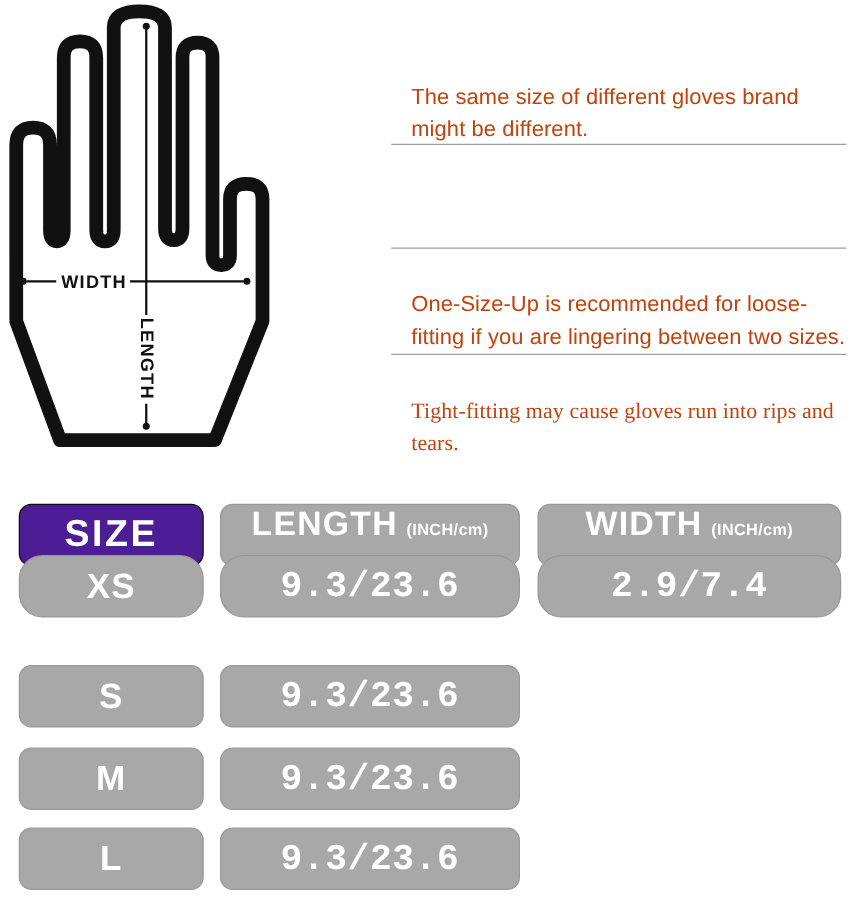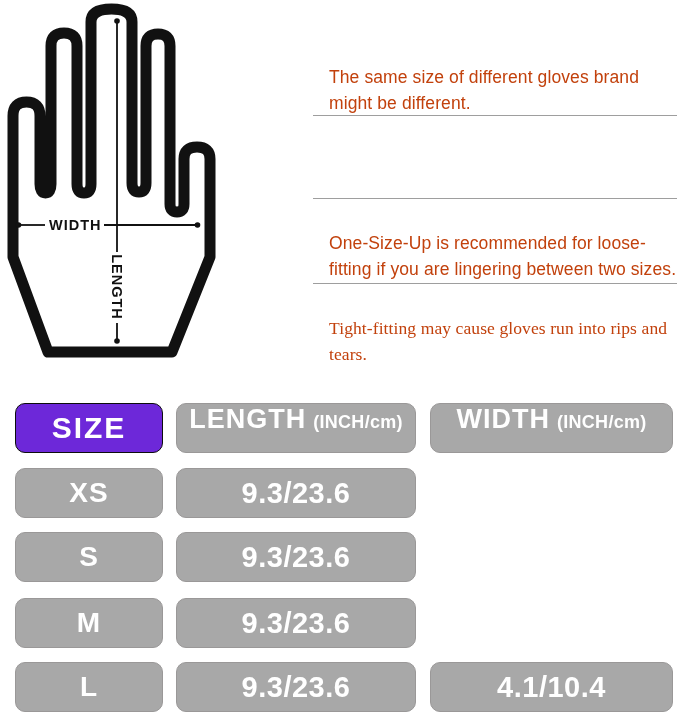--- a/index.html
+++ b/index.html
@@ -34,33 +34,33 @@
   .cell{
     position:absolute;height:50px;border-radius:10px;
     display:flex;align-items:center;justify-content:center;
     background:#a8a8a8;border:1px solid #9a9898;box-sizing:border-box;
     color:#ffffff;font-weight:bold;
   }
   .c1{left:15px;width:148px;}
   .c2{left:176px;width:240px;}
   .c3{left:430px;width:243px;}
   .r0{top:403px;}
-  .r1{top:468px;}
+  .r1{top:444px;border-radius:19px;}
   .r2{top:532px;}
   .r3{top:598px;}
   .r4{top:662px;}
   .head-size{
-    background:#6d28d9;border-color:#0d0d0d;
+    background:#4c1d95;border-color:#0d0d0d;
     font-size:30px;letter-spacing:2px;
   }
   .head{align-items:baseline;gap:7px;}
   .head .big{font-size:27px;letter-spacing:1px;}
-  .head .unit{font-size:18px;letter-spacing:.3px;}
+  .head .unit{font-size:13px;letter-spacing:.3px;}
   .row-label{font-size:28px;letter-spacing:1px;}
-  .row-num{font-size:29px;letter-spacing:.5px;}
+  .row-num{font-size:29px;letter-spacing:.5px;font-family:Liberation Mono, monospace;}
 </style>
 </head>
 <body>
 
 <div class="stage">
 
   <div class="diagram">
     <svg width="300" height="395" viewBox="0 0 300 395">
 
       <path d="M 48 352
@@ -111,24 +111,24 @@
     <span class="unit">(INCH/cm)</span>
   </div>
 
   <div class="cell c3 r0 head">
     <span class="big">WIDTH</span>
     <span class="unit">(INCH/cm)</span>
   </div>
 
   <div class="cell c1 r1 row-label">XS</div>
   <div class="cell c2 r1 row-num">9.3/23.6</div>
+  <div class="cell c3 r1 row-num">2.9/7.4</div>
 
   <div class="cell c1 r2 row-label">S</div>
   <div class="cell c2 r2 row-num">9.3/23.6</div>
 
   <div class="cell c1 r3 row-label">M</div>
   <div class="cell c2 r3 row-num">9.3/23.6</div>
 
   <div class="cell c1 r4 row-label">L</div>
   <div class="cell c2 r4 row-num">9.3/23.6</div>
-  <div class="cell c3 r4 row-num">4.1/10.4</div>
 
 </div>
 
 </body></html>

